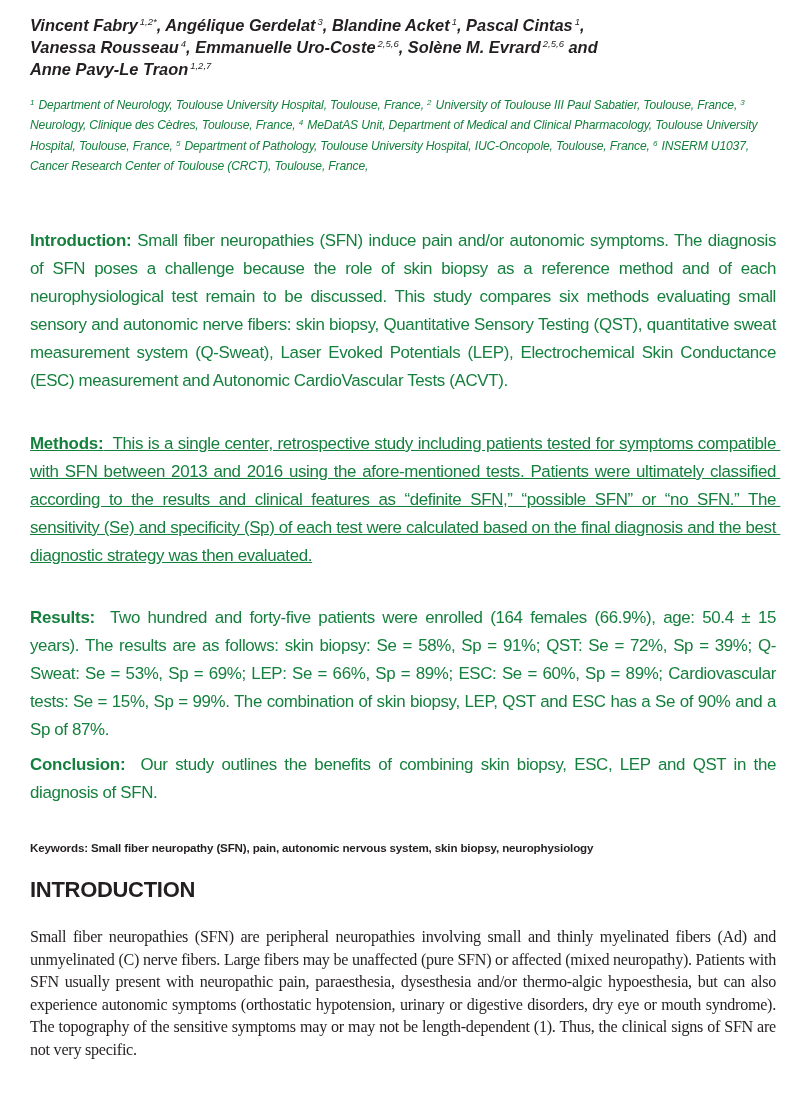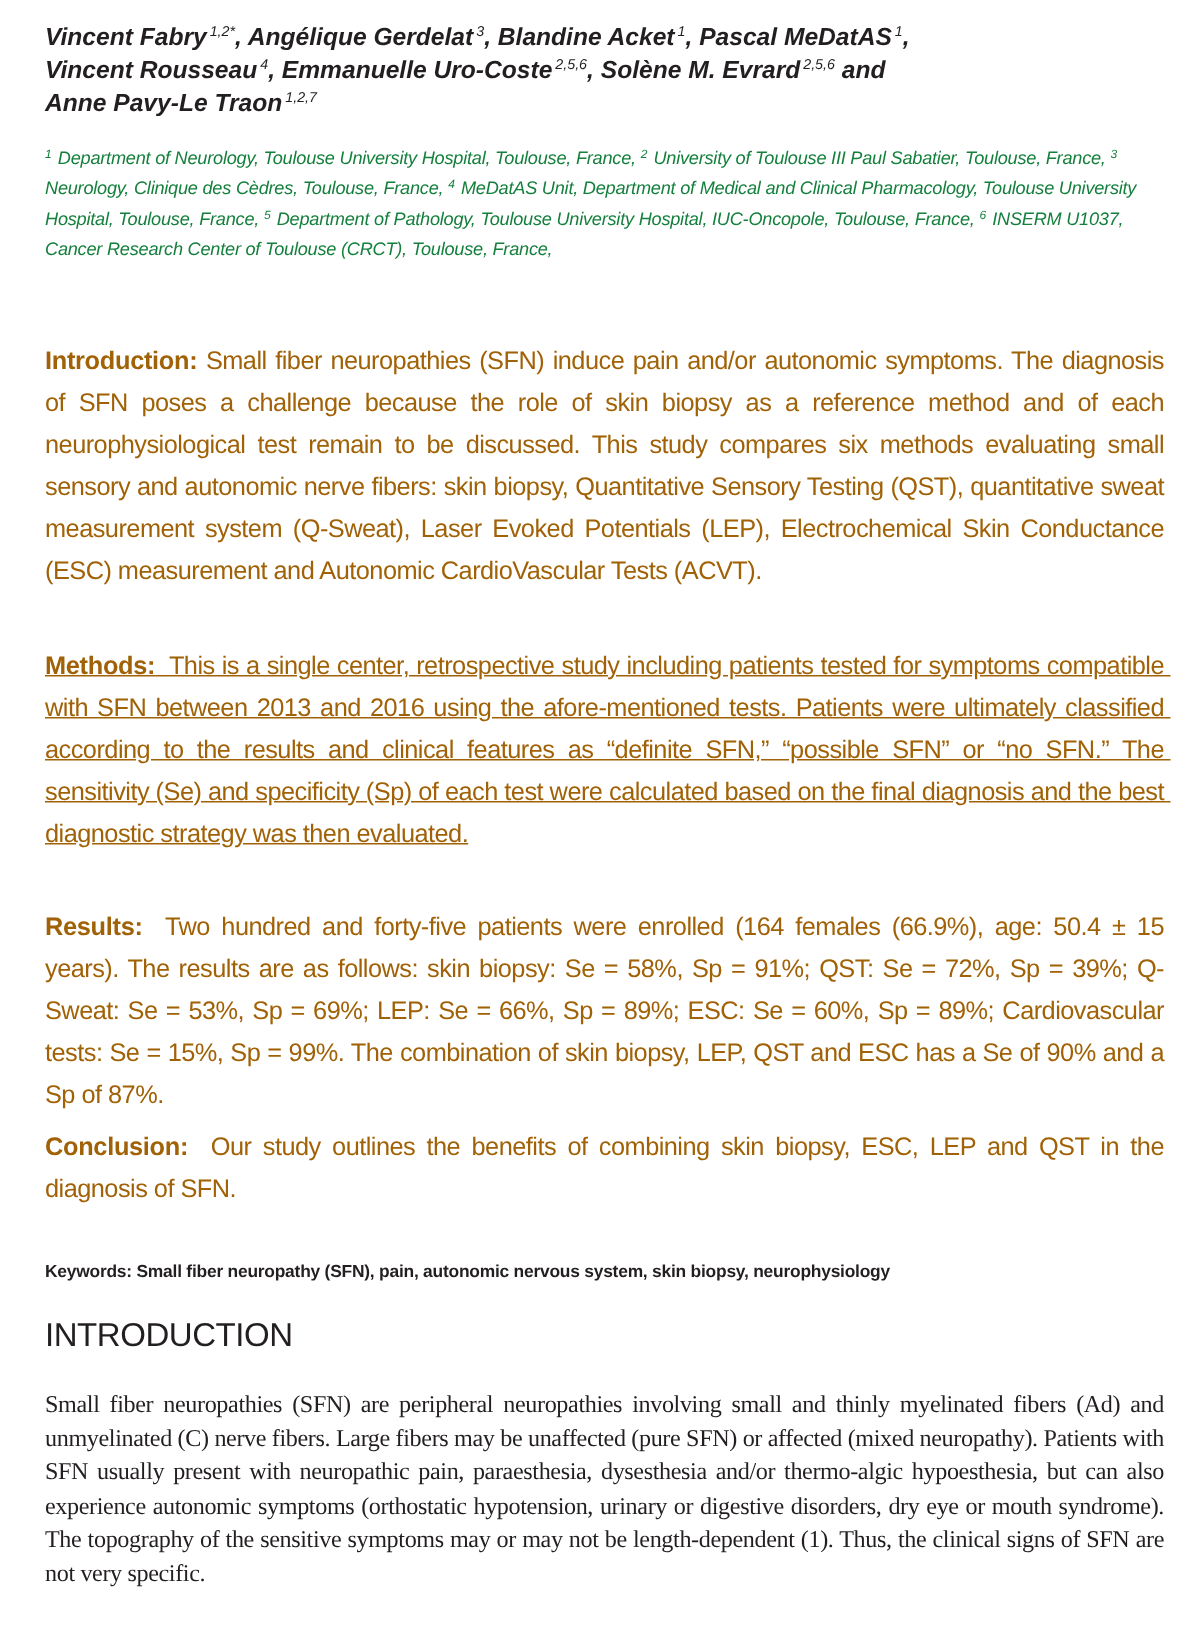--- a/index.html
+++ b/index.html
@@ -26,58 +26,58 @@
       font-family: "Liberation Sans", sans-serif;
       font-style: italic; font-size: 12.1px; line-height: 20.4px;
       color: #15803d; letter-spacing: -0.15px;
     }
     .affils sup { font-size: 8px; vertical-align: 4px; line-height: 0; margin-right: 1px; }
 
     .abstract {
       position: absolute; left: 0; width: 746px;
       font-family: "Liberation Sans", sans-serif;
       font-size: 16.9px; line-height: 28px;
-      color: #a16207; text-align: justify; letter-spacing: -0.35px;
+      color: #15803d; text-align: justify; letter-spacing: -0.35px;
     }
     .abstract .lbl { font-weight: bold; letter-spacing: -0.2px; }
     #abs-intro { top: 227px; }
     #abs-methods { top: 430px; text-decoration: underline; }
     #abs-results { top: 604px; }
     #abs-conclusion { top: 751px; }
 
     .keywords {
       position: absolute; top: 821px; left: 0; width: 746px;
       font-family: "Liberation Sans", sans-serif;
       font-weight: bold; font-size: 11.6px; line-height: 16px;
       color: #231f20; letter-spacing: -0.15px; margin-top: 19px;
     }
 
     .section-head {
       position: absolute; top: 876px; left: 0;
       font-family: "Liberation Sans", sans-serif;
-      font-weight: normal; font-size: 22px; line-height: 28px;
+      font-weight: bold; font-size: 22px; line-height: 28px;
       color: #231f20; letter-spacing: -0.3px;
     }
 
     .body-text {
       position: absolute; top: 926px; left: 0; width: 746px;
       font-family: "Liberation Serif", serif;
       font-size: 16.1px; line-height: 22.6px;
       color: #231f20; text-align: justify; letter-spacing: -0.25px;
     }
     .ref { color: #231f20; }
   </style>
 </head>
 <body>
 
 <div class="page">
 
   <div class="authors">
-    <span><span>Vincent Fabry</span><sup>1,2*</sup><span>, </span></span><span><span>Angélique Gerdelat</span><sup>3</sup><span>, </span></span><span><span>Blandine Acket</span><sup>1</sup><span>, </span></span><span><span>Pascal MeDatAS</span><sup>1</sup><span>,</span></span><br>
-    <span><span>Vincent Rousseau</span><sup>4</sup><span>, </span></span><span><span>Emmanuelle Uro-Coste</span><sup>2,5,6</sup><span>, </span></span><span><span>Solène M. Evrard</span><sup>2,5,6</sup><span> and</span></span><br>
+    <span><span>Vincent Fabry</span><sup>1,2*</sup><span>, </span></span><span><span>Angélique Gerdelat</span><sup>3</sup><span>, </span></span><span><span>Blandine Acket</span><sup>1</sup><span>, </span></span><span><span>Pascal Cintas</span><sup>1</sup><span>,</span></span><br>
+    <span><span>Vanessa Rousseau</span><sup>4</sup><span>, </span></span><span><span>Emmanuelle Uro-Coste</span><sup>2,5,6</sup><span>, </span></span><span><span>Solène M. Evrard</span><sup>2,5,6</sup><span> and</span></span><br>
     <span><span>Anne Pavy-Le Traon</span><sup>1,2,7</sup></span>
   </div>
 
   <div class="affils">
     <span><sup>1</sup><span> Department of Neurology, Toulouse University Hospital, Toulouse, France, </span></span><span><sup>2</sup><span> University of Toulouse III Paul Sabatier, Toulouse, France, </span></span><span><sup>3</sup><span> Neurology, Clinique des Cèdres, Toulouse, France, </span></span><span><sup>4</sup><span> MeDatAS Unit, Department of Medical and Clinical Pharmacology, Toulouse University Hospital, Toulouse, France, </span></span><span><sup>5</sup><span> Department of Pathology, Toulouse University Hospital, IUC-Oncopole, Toulouse, France, </span></span><span><sup>6</sup><span> INSERM U1037, Cancer Research Center of Toulouse (CRCT), Toulouse, France, </span></span><br>
   </div>
 
   <p class="abstract" id="abs-intro" style="margin:0;">
     <span class="lbl">Introduction:</span><span> Small fiber neuropathies (SFN) induce pain and/or autonomic symptoms. The diagnosis of SFN poses a challenge because the role of skin biopsy as a reference method and of each neurophysiological test remain to be discussed. This study compares six methods evaluating small sensory and autonomic nerve fibers: skin biopsy, Quantitative Sensory Testing (QST), quantitative sweat measurement system (Q-Sweat), Laser Evoked Potentials (LEP), Electrochemical Skin Conductance (ESC) measurement and Autonomic CardioVascular Tests (ACVT).</span>
   </p>

